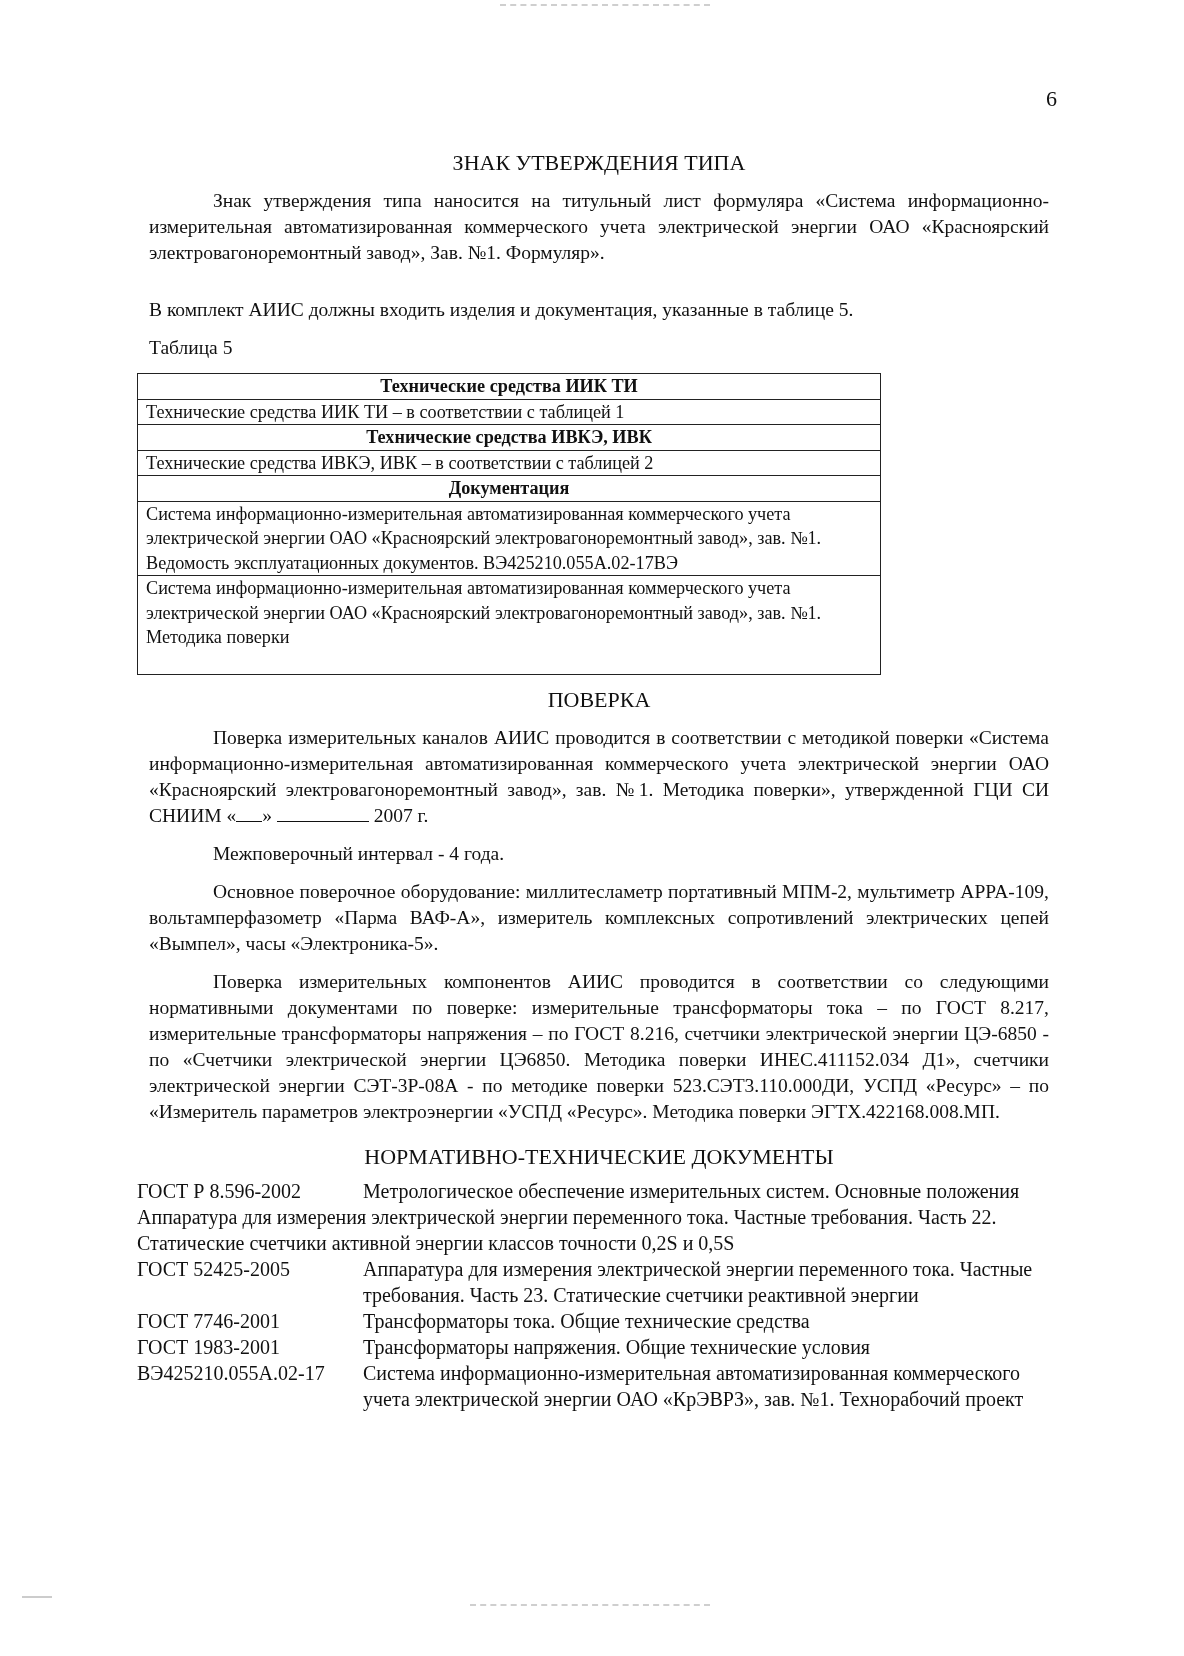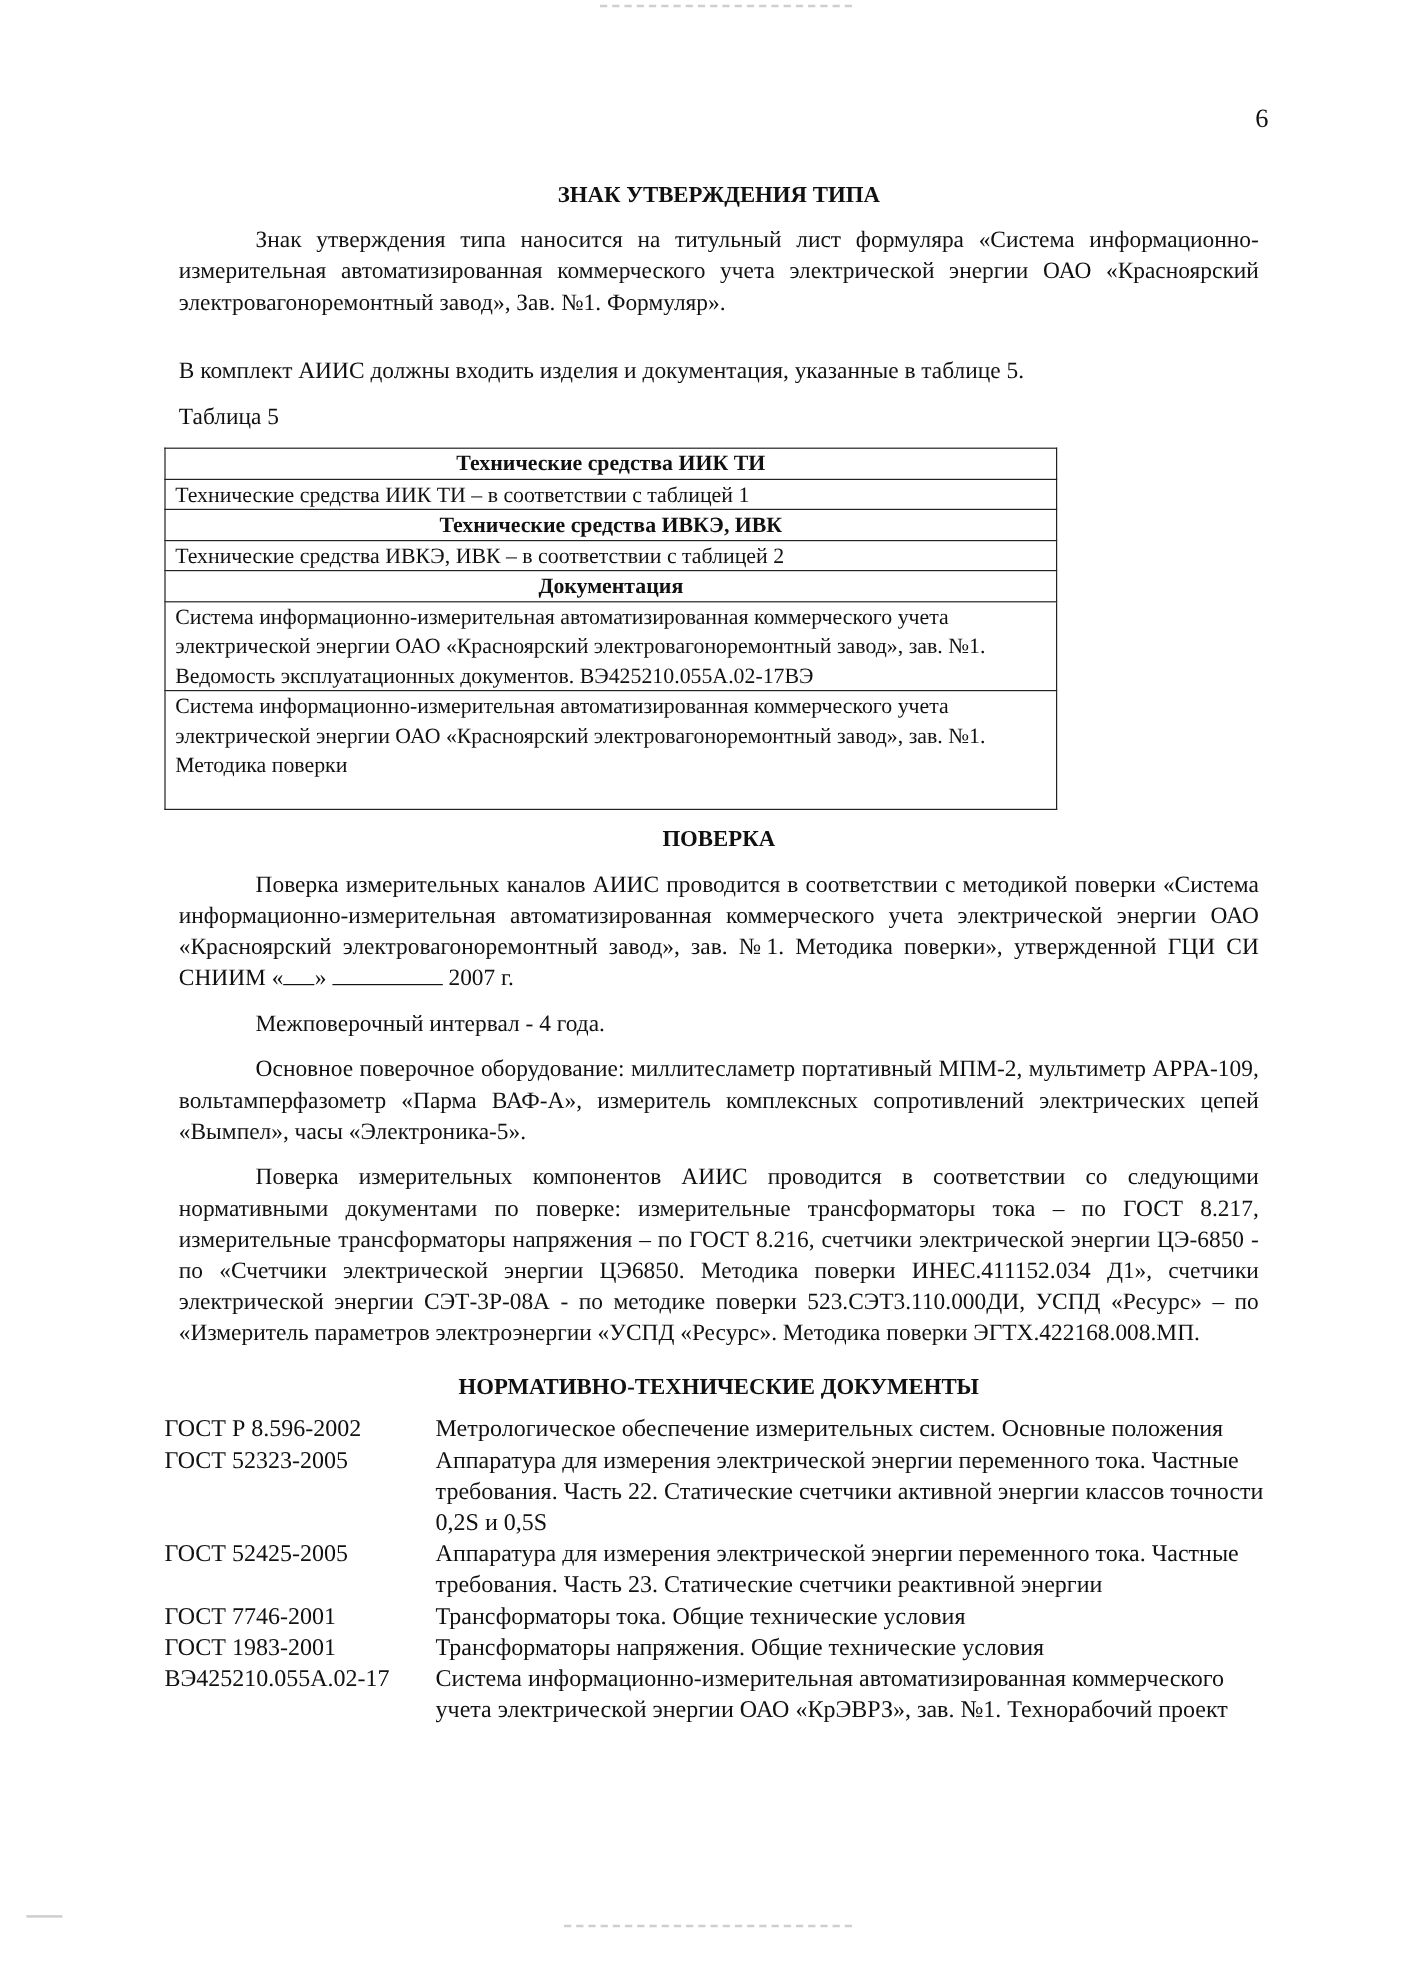--- a/index.html
+++ b/index.html
@@ -8,21 +8,21 @@
     font-family: "Liberation Serif", "DejaVu Serif", serif; color: #111;
     font-size: 19.5px; line-height: 26px;
   }
   .scan-top { position: absolute; top: 4px; left: 500px; width: 210px; height: 2px;
     border-top: 2px dashed #bbb; opacity: .7; }
   .scan-bot { position: absolute; top: 1604px; left: 470px; width: 240px; height: 2px;
     border-top: 2px dashed #bbb; opacity: .7; }
   .scan-left { position: absolute; top: 1596px; left: 22px; width: 30px; border-top: 2px solid #ccc; }
   .page-num { position: absolute; top: 86px; left: 1046px; font-size: 22px; }
   .content { position: absolute; left: 137px; top: 150px; width: 924px; }
-  h2 { margin: 0; text-align: center; font-size: 19px; font-weight: bold; line-height: 26px; }
+  h2 { margin: 0; text-align: center; font-size: 22px; font-weight: normal; line-height: 26px; }
   p { margin: 12px; text-align: justify; }
   .indent { text-indent: 64px; }
   .gap-s { height: 7px; }
   table.t5 { width: 744px; border-collapse: collapse; margin-top: 0; }
   table.t5 td { border: 1.5px solid #222; padding: 0 8px; font-size: 18.2px; line-height: 24.5px; }
   table.t5 td.head { text-align: center; font-weight: bold; }
   table.t5 td.tall { padding-bottom: 24px; }
   .docs { margin-top: 8px; }
   .doc-row { display: flex; }
   .doc-code { width: 226px; flex: none; font-size: 20px; line-height: 26px; }
@@ -87,30 +87,29 @@
   <div class="gap-s"></div>
 
   <section>
     <h2>НОРМАТИВНО-ТЕХНИЧЕСКИЕ ДОКУМЕНТЫ</h2>
     <div class="docs" id="docs-list">
         <div class="doc-row">
           <div class="doc-code">ГОСТ Р 8.596-2002</div>
           <div class="doc-title">Метрологическое обеспечение измерительных систем. Основные положения</div>
         </div>
         <div class="doc-row">
-          <div class="doc-code">ГОСТ 52323-2005</div>
           <div class="doc-title">Аппаратура для измерения электрической энергии переменного тока. Частные требования. Часть 22. Статические счетчики активной энергии классов точности 0,2S и 0,5S</div>
         </div>
         <div class="doc-row">
           <div class="doc-code">ГОСТ 52425-2005</div>
           <div class="doc-title">Аппаратура для измерения электрической энергии переменного тока. Частные требования. Часть 23. Статические счетчики реактивной энергии</div>
         </div>
         <div class="doc-row">
           <div class="doc-code">ГОСТ 7746-2001</div>
-          <div class="doc-title">Трансформаторы тока. Общие технические условия</div>
+          <div class="doc-title">Трансформаторы тока. Общие технические средства</div>
         </div>
         <div class="doc-row">
           <div class="doc-code">ГОСТ 1983-2001</div>
           <div class="doc-title">Трансформаторы напряжения. Общие технические условия</div>
         </div>
         <div class="doc-row">
           <div class="doc-code">ВЭ425210.055А.02-17</div>
           <div class="doc-title">Система информационно-измерительная автоматизированная коммерческого учета электрической энергии ОАО «КрЭВРЗ», зав. №1. Технорабочий проект</div>
         </div>
       </div>

